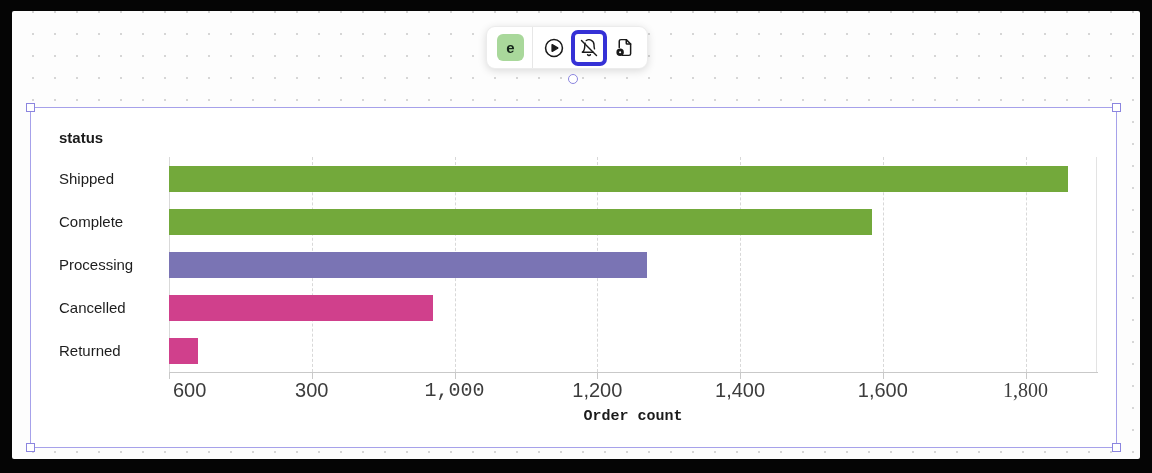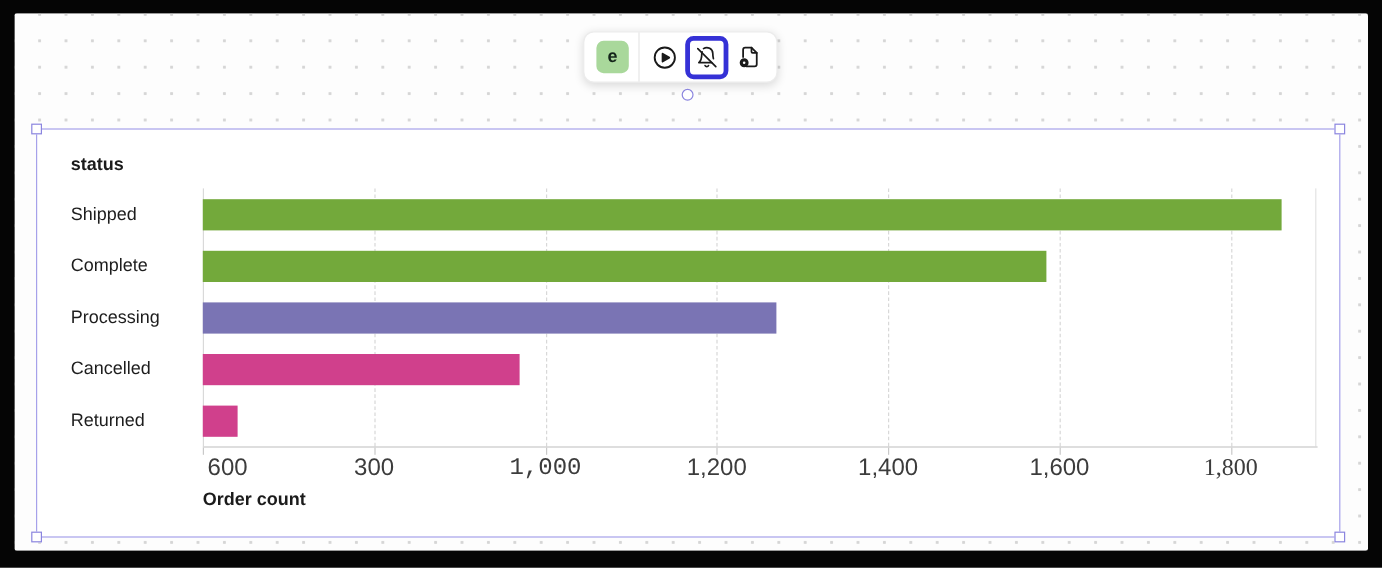--- a/index.html
+++ b/index.html
@@ -84,22 +84,22 @@
     position:absolute;left:138px;top:264px;width:929px;height:0;
     border-top:1px solid #c9c9c9;
   }
   .tick-mark{position:absolute;top:265px;width:1px;height:6px;background:#c9c9c9;}
   .tick-label{
     position:absolute;top:271px;font-size:20px;color:#3c3c3c;white-space:nowrap;
     transform:translateX(-50%);
   }
   .tick-label.first{transform:none;}
   .x-axis-title{
-    position:absolute;left:138px;width:928px;top:300px;text-align:left;
-    font-size:15px;font-weight:700;color:#1b1b1b;
+    position:absolute;left:138px;width:928px;top:300px;text-align:center;
+    font-size:15px;font-weight:700;color:#1b1b1b;font-family:Liberation Mono, monospace;
   }
 </style>
 </head>
 <body>
 
 <div class="frame">
   <div class="canvas">
 
 
     <div class="toolbar">

